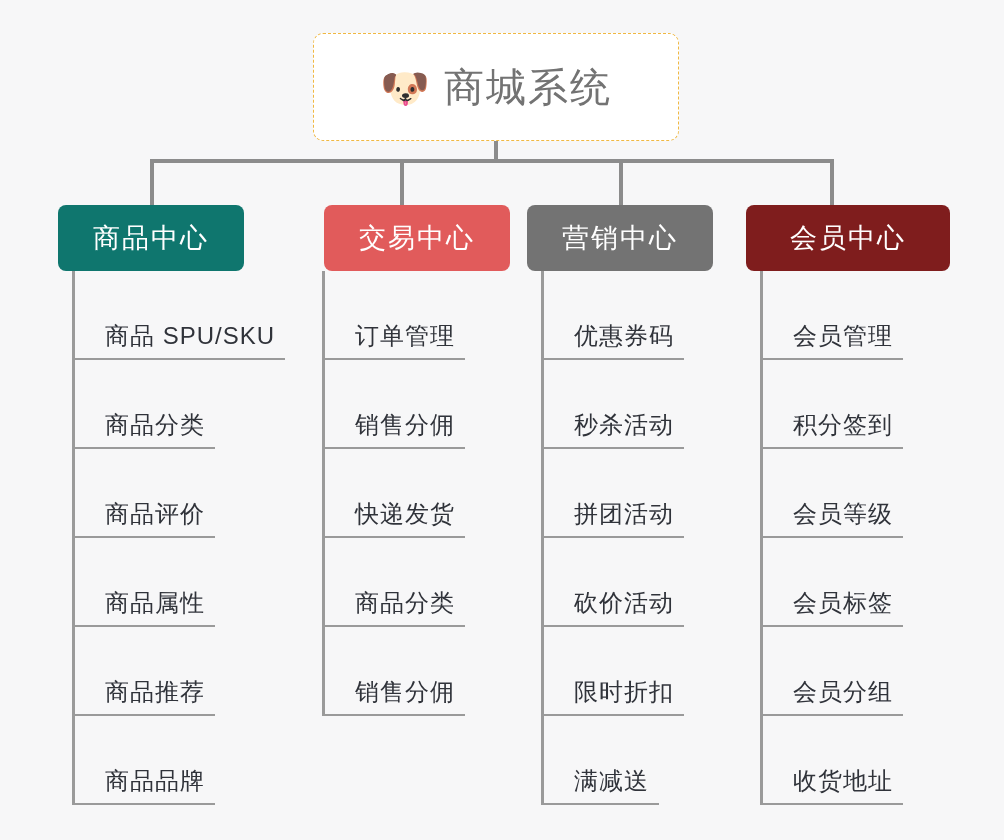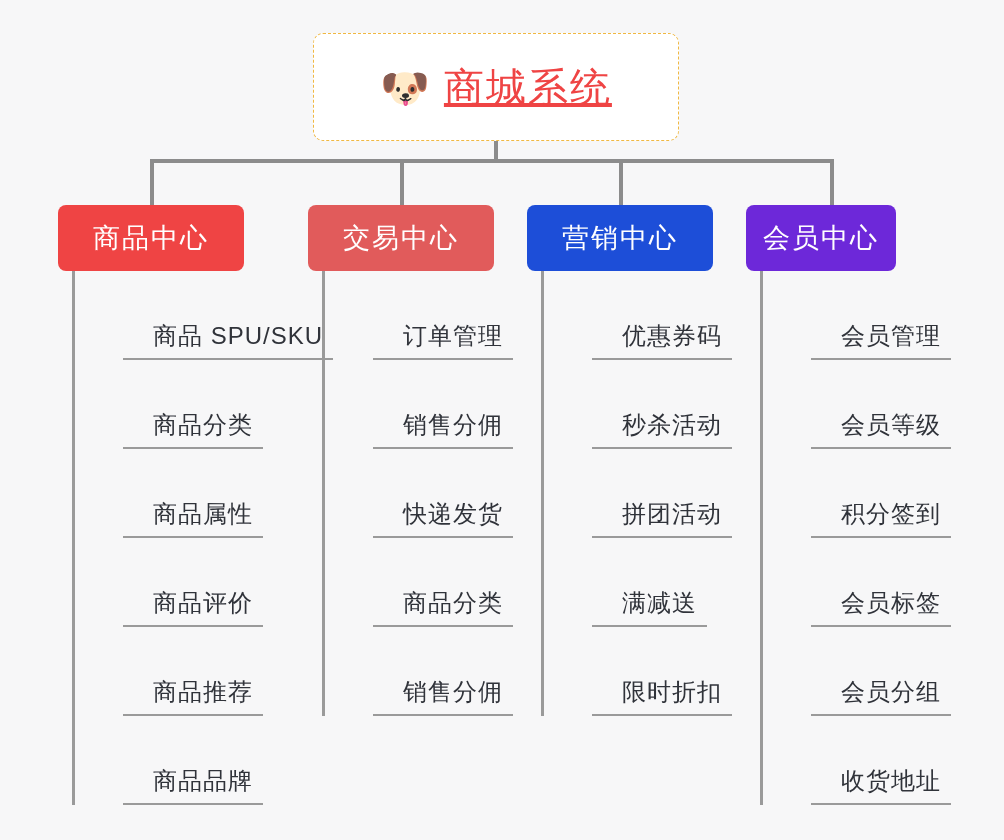--- a/index.html
+++ b/index.html
@@ -37,24 +37,23 @@
     gap: 14px;
   }
   .root-emoji {
     font-size: 40px;
     line-height: 1;
     display: block;
     margin-top: 2px;
   }
   .root-title {
     font-size: 40px;
-    color: #ef4444;
+    color: #737373;
     letter-spacing: 2px;
     white-space: nowrap;
-    text-decoration: underline;
   }
 
   
   .conn {
     position: absolute;
     background: #8c8c8c;
   }
   .conn-stem {
     left: 494px;
     top: 141px;
@@ -102,21 +101,20 @@
     height: 89px;
     box-sizing: border-box;
     display: flex;
     align-items: flex-end;
   }
   .leaf-underline {
     display: inline-block;
     border-bottom: 2px solid #9a9a9a;
     padding: 0 10px 6px 30px;
     white-space: nowrap;
-    margin-left: 48px;
   }
   .leaf-label {
     font-size: 24px;
     color: #30333a;
     letter-spacing: 1px;
   }
 </style>
 </head>
 <body>
 
@@ -131,46 +129,46 @@
   <div class="conn conn-bus"></div>
   <div id="drops">
       <div class="conn conn-drop" style="left: 150px;"></div>
       <div class="conn conn-drop" style="left: 400px;"></div>
       <div class="conn conn-drop" style="left: 619px;"></div>
       <div class="conn conn-drop" style="left: 830px;"></div>
     </div>
 
   <div id="columns">
       <div class="col" style="left: 58px; width: 186px;">
-        <div class="cat-header" style="background: #ef4444; width: 186px;">
+        <div class="cat-header" style="background: #0f766e; width: 186px;">
           <span>商品中心</span>
         </div>
         <div class="leaf-list">
           <div class="leaf-item">
             <span class="leaf-underline"><span class="leaf-label">商品 SPU/SKU</span></span>
           </div>
           <div class="leaf-item">
             <span class="leaf-underline"><span class="leaf-label">商品分类</span></span>
           </div>
           <div class="leaf-item">
+            <span class="leaf-underline"><span class="leaf-label">商品评价</span></span>
+          </div>
+          <div class="leaf-item">
             <span class="leaf-underline"><span class="leaf-label">商品属性</span></span>
           </div>
           <div class="leaf-item">
-            <span class="leaf-underline"><span class="leaf-label">商品评价</span></span>
-          </div>
-          <div class="leaf-item">
             <span class="leaf-underline"><span class="leaf-label">商品推荐</span></span>
           </div>
           <div class="leaf-item">
             <span class="leaf-underline"><span class="leaf-label">商品品牌</span></span>
           </div>
         </div>
       </div>
       <div class="col" style="left: 308px; width: 186px;">
-        <div class="cat-header" style="background: rgb(225, 91, 91); width: 186px;">
+        <div class="cat-header" style="background: rgb(225, 91, 91); width: 186px; margin-left: 16px;">
           <span>交易中心</span>
         </div>
         <div class="leaf-list">
           <div class="leaf-item">
             <span class="leaf-underline"><span class="leaf-label">订单管理</span></span>
           </div>
           <div class="leaf-item">
             <span class="leaf-underline"><span class="leaf-label">销售分佣</span></span>
           </div>
           <div class="leaf-item">
@@ -178,56 +176,59 @@
           </div>
           <div class="leaf-item">
             <span class="leaf-underline"><span class="leaf-label">商品分类</span></span>
           </div>
           <div class="leaf-item">
             <span class="leaf-underline"><span class="leaf-label">销售分佣</span></span>
           </div>
         </div>
       </div>
       <div class="col" style="left: 527px; width: 186px;">
-        <div class="cat-header" style="background: #1d4ed8; width: 186px;">
+        <div class="cat-header" style="background: #737373; width: 186px;">
           <span>营销中心</span>
         </div>
         <div class="leaf-list">
           <div class="leaf-item">
             <span class="leaf-underline"><span class="leaf-label">优惠券码</span></span>
           </div>
           <div class="leaf-item">
             <span class="leaf-underline"><span class="leaf-label">秒杀活动</span></span>
           </div>
           <div class="leaf-item">
             <span class="leaf-underline"><span class="leaf-label">拼团活动</span></span>
           </div>
           <div class="leaf-item">
+            <span class="leaf-underline"><span class="leaf-label">砍价活动</span></span>
+          </div>
+          <div class="leaf-item">
+            <span class="leaf-underline"><span class="leaf-label">限时折扣</span></span>
+          </div>
+          <div class="leaf-item">
             <span class="leaf-underline"><span class="leaf-label">满减送</span></span>
           </div>
-          <div class="leaf-item">
-            <span class="leaf-underline"><span class="leaf-label">限时折扣</span></span>
-          </div>
         </div>
       </div>
       <div class="col" style="left: 746px; width: 186px;">
-        <div class="cat-header" style="background: #6d28d9; width: 150px;">
+        <div class="cat-header" style="background: #7f1d1d; width: 204px;">
           <span>会员中心</span>
         </div>
         <div class="leaf-list">
           <div class="leaf-item">
             <span class="leaf-underline"><span class="leaf-label">会员管理</span></span>
           </div>
           <div class="leaf-item">
+            <span class="leaf-underline"><span class="leaf-label">积分签到</span></span>
+          </div>
+          <div class="leaf-item">
             <span class="leaf-underline"><span class="leaf-label">会员等级</span></span>
           </div>
           <div class="leaf-item">
-            <span class="leaf-underline"><span class="leaf-label">积分签到</span></span>
-          </div>
-          <div class="leaf-item">
             <span class="leaf-underline"><span class="leaf-label">会员标签</span></span>
           </div>
           <div class="leaf-item">
             <span class="leaf-underline"><span class="leaf-label">会员分组</span></span>
           </div>
           <div class="leaf-item">
             <span class="leaf-underline"><span class="leaf-label">收货地址</span></span>
           </div>
         </div>
       </div>

